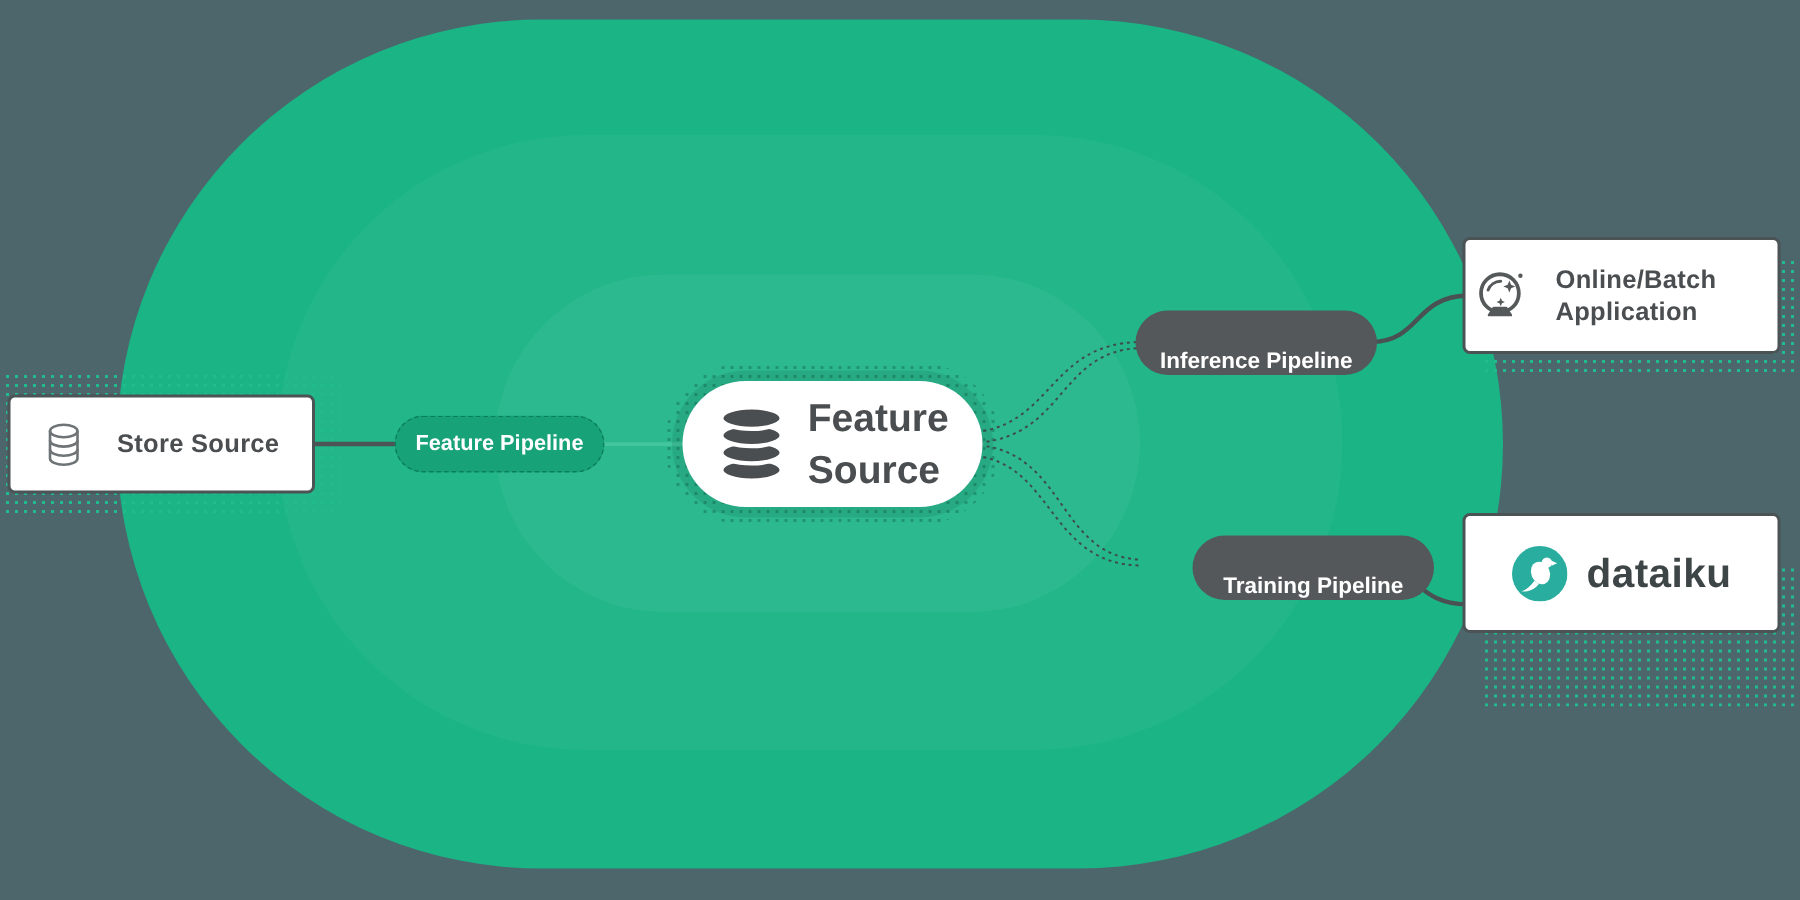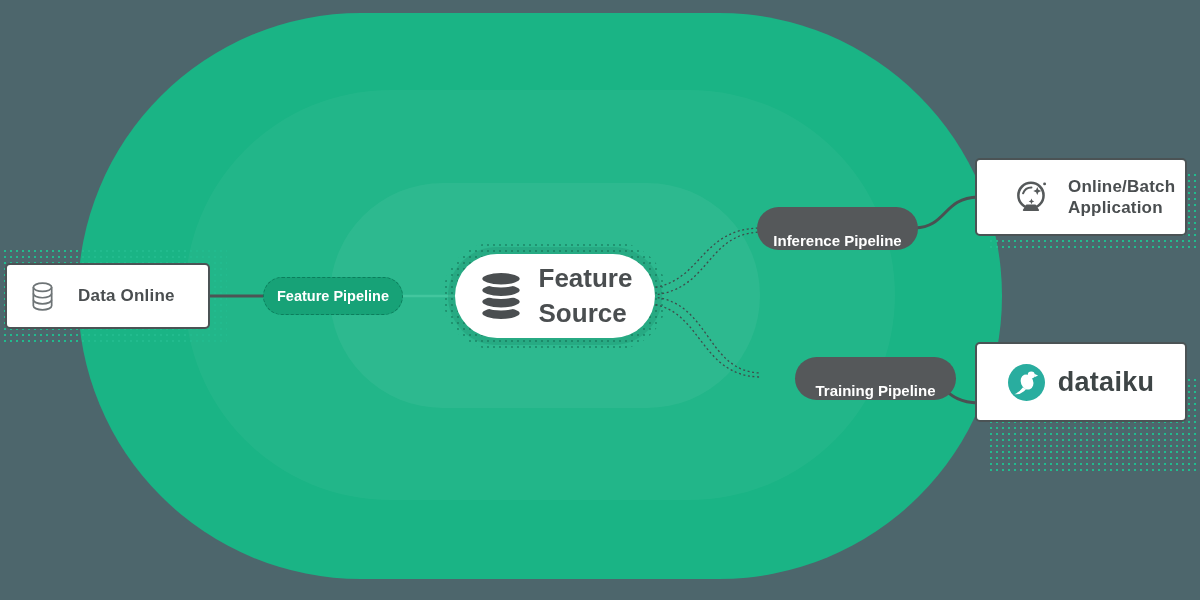--- a/index.html
+++ b/index.html
@@ -50,21 +50,21 @@
     background:#ffffff;justify-content:center;gap:15px;
     box-shadow:0 0 0 7px rgba(12,94,68,0.16);
   }
   .store-label{color:#4a4e50;font-weight:700;font-size:26px;line-height:1.35;}
   .dark-pill{
     background:#55585a;border-radius:22px;justify-content:center;
   }
   #inference-pill{left:757px;top:207px;width:161px;height:43px;}
   #training-pill{left:795px;top:357px;width:161px;height:43px;}
   .dark-pill .pill-label{font-size:15px;margin-top:23px;}
-  #online-box{left:975px;top:158px;width:212px;height:78px;padding-left:34px;gap:15px;}
+  #online-box{left:975px;top:158px;width:212px;height:78px;padding-left:3px;gap:15px;}
   #dataiku-box{left:975px;top:342px;width:212px;height:80px;justify-content:center;gap:13px;}
   .dataiku-label{color:#3e4546;font-weight:600;font-size:27px;letter-spacing:0.3px;}
   .icon{flex:0 0 auto;display:block;}
 </style>
 </head>
 <body>
 
 <div class="stadium"></div>
 <div class="glow-outer"></div>
 <div class="glow-inner"></div>
@@ -87,21 +87,21 @@
 
 <div class="node white-box" id="data-source-box">
   <svg class="icon" width="27" height="31" viewBox="0 0 28 32">
     <g fill="none" stroke="#6e7476" stroke-width="1.8">
       <ellipse cx="14" cy="6.5" rx="9.5" ry="4.3"></ellipse>
       <path d="M4.5,6.5 V25.5 a9.5,4.3 0 0 0 19,0 V6.5"></path>
       <path d="M4.5,13 a9.5,4.3 0 0 0 19,0"></path>
       <path d="M4.5,19.3 a9.5,4.3 0 0 0 19,0"></path>
     </g>
   </svg>
-  <span class="box-label">Data Online</span>
+  <span class="box-label">Store Source</span>
 </div>
 
 <div class="node" id="feature-pipeline-pill">
   <span class="pill-label">Feature Pipeline</span>
 </div>
 
 <div class="node" id="feature-store-pill">
   <svg class="icon" width="46" height="52" viewBox="0 0 48 54">
     <g fill="#4a4e50" stroke="#ffffff" stroke-width="3">
       <ellipse cx="24" cy="45" rx="21" ry="7.5"></ellipse>

